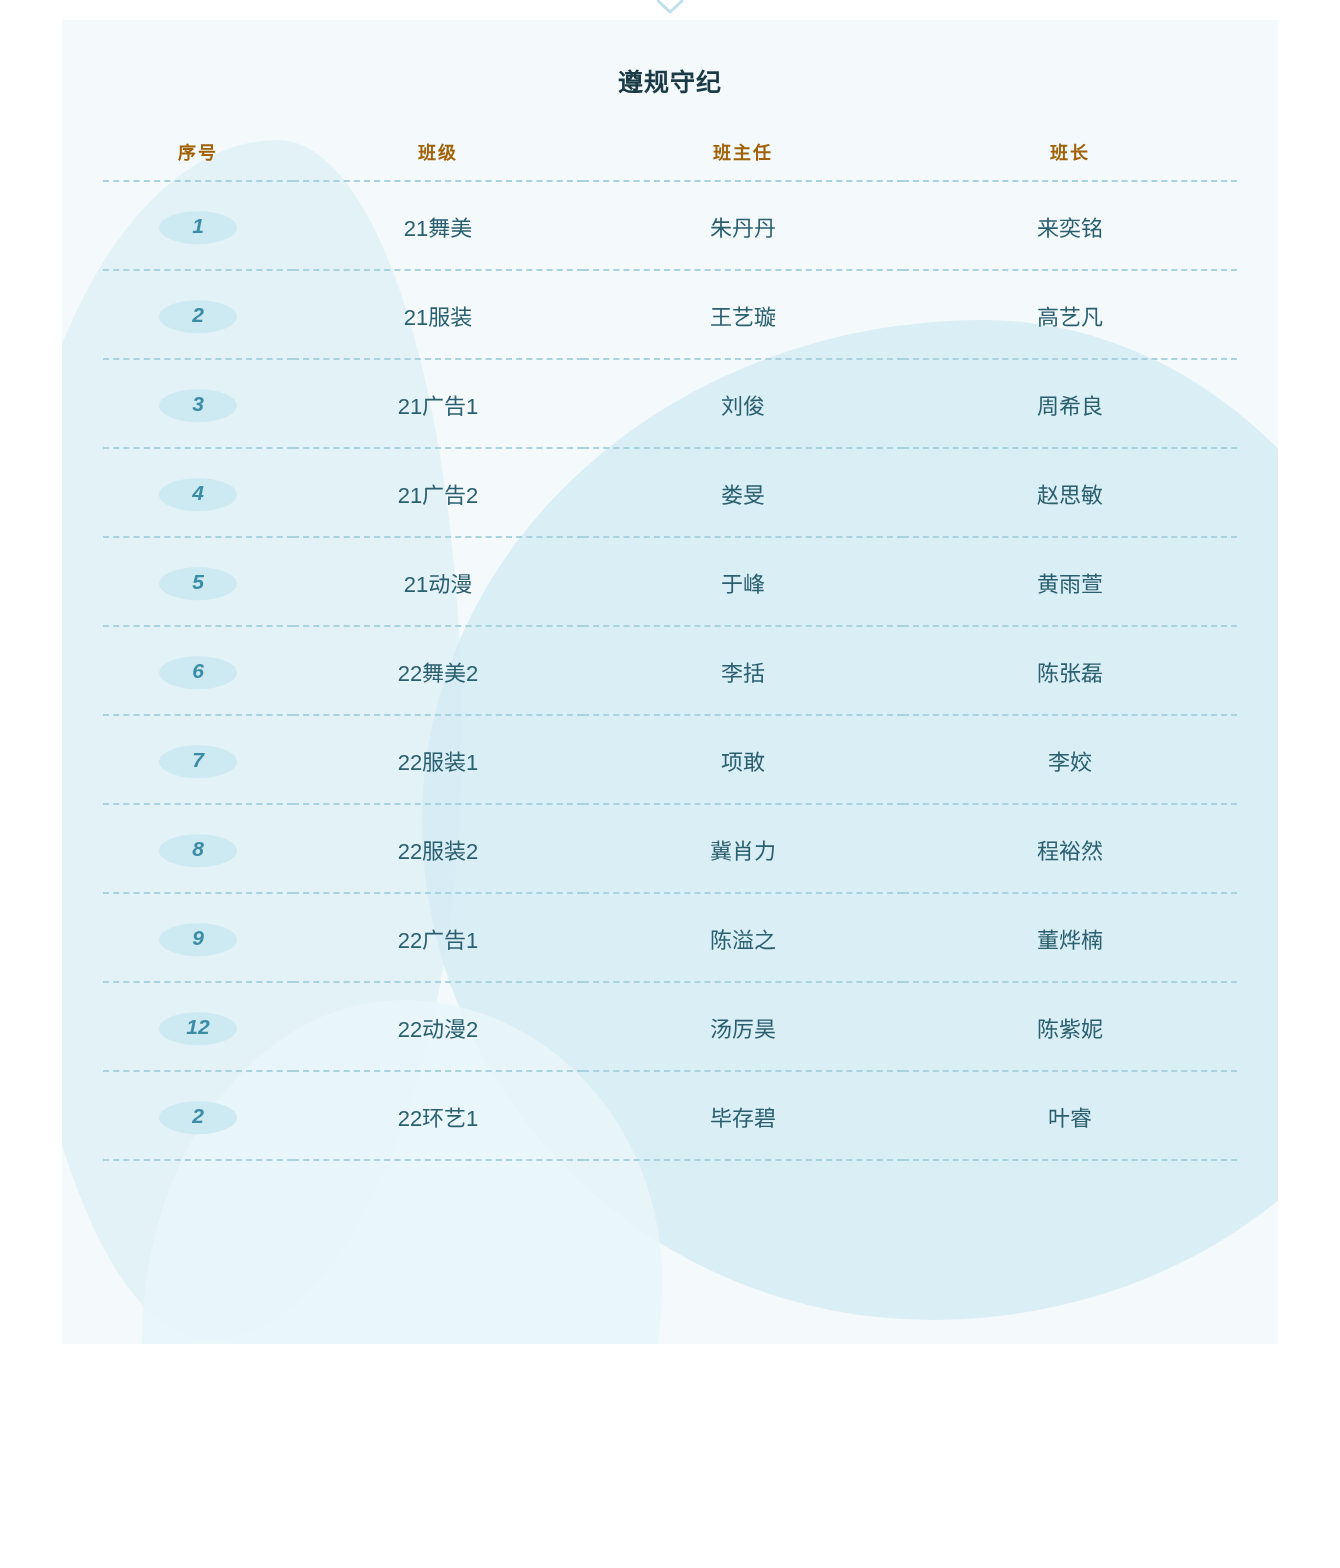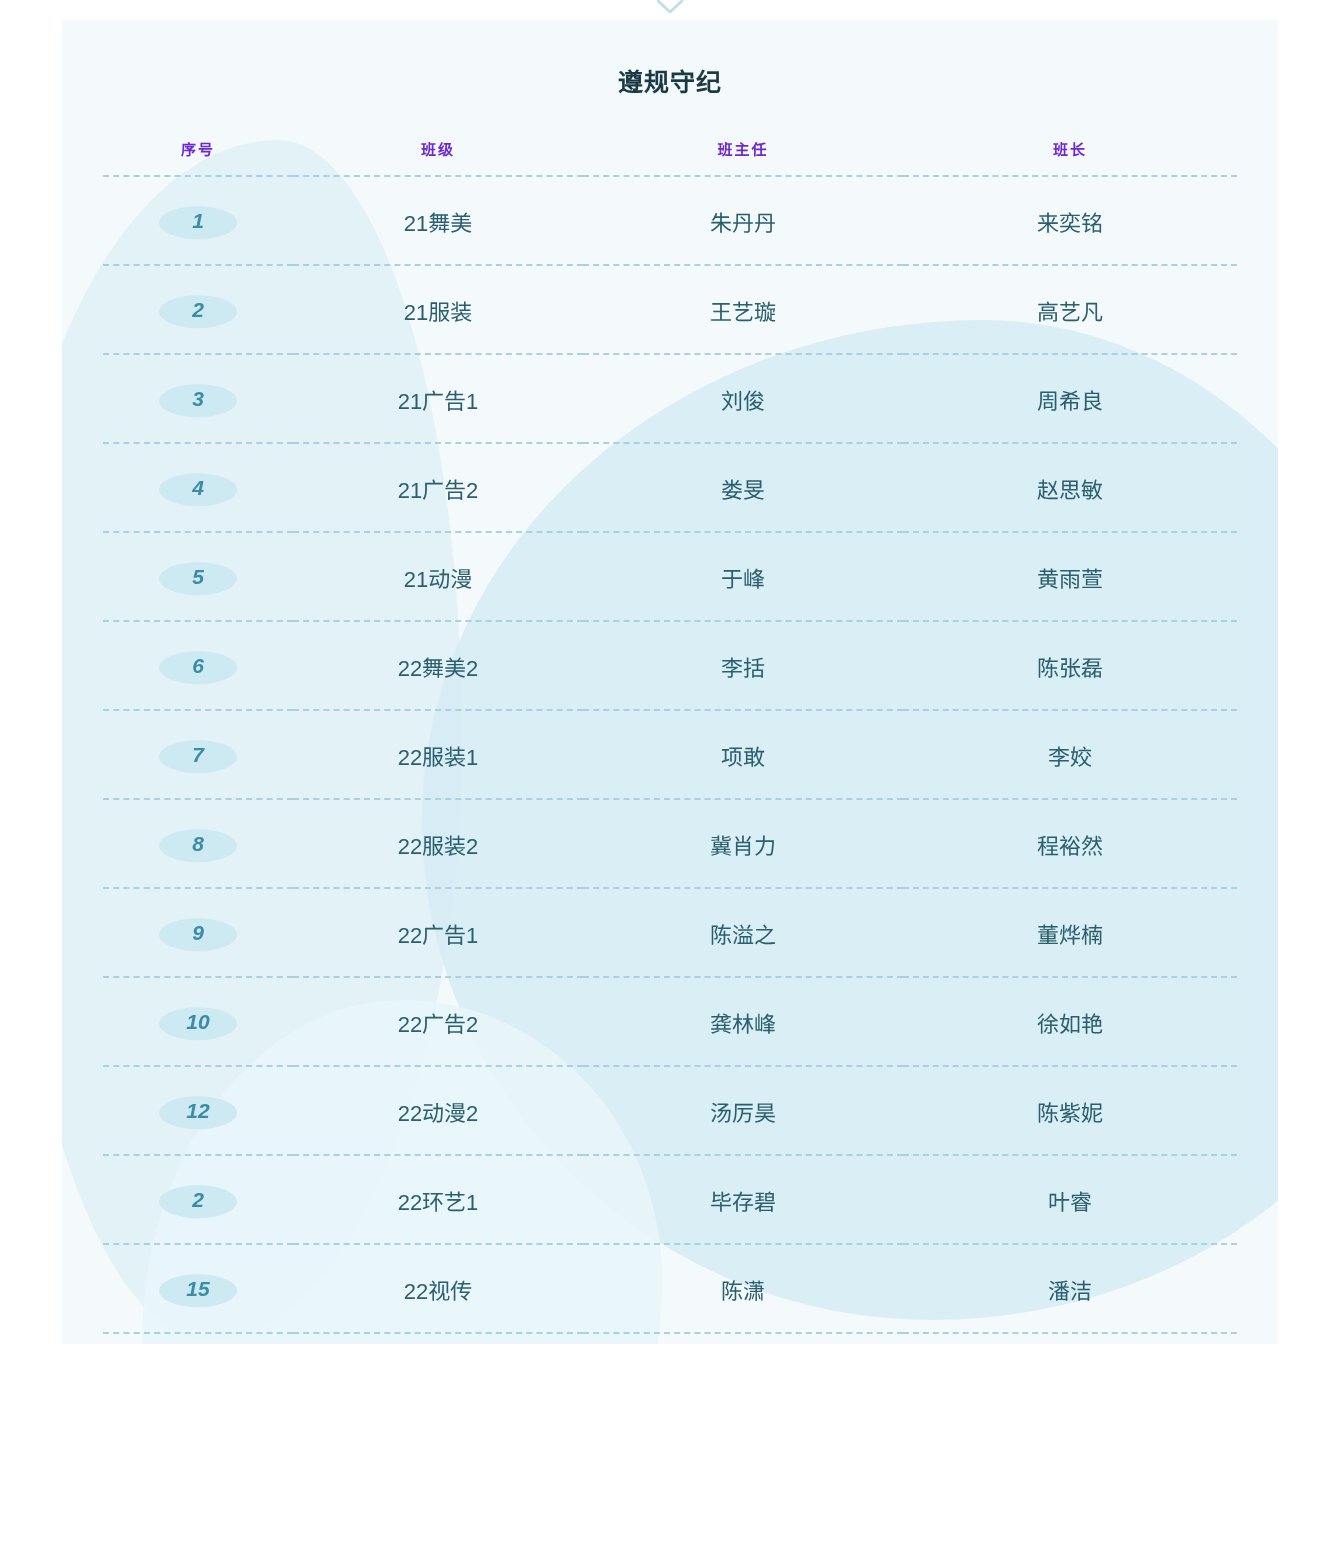--- a/index.html
+++ b/index.html
@@ -88,23 +88,23 @@
     width: 1134px;
     margin: 34px auto 0 auto;
     border-collapse: collapse;
     table-layout: fixed;
   }
   table.roster col.c1 { width: 190px; }
   table.roster col.c2 { width: 290px; }
   table.roster col.c3 { width: 320px; }
   table.roster col.c4 { width: 334px; }
   table.roster thead th {
-    font-size: 15px;
+    font-size: 18px;
     font-weight: bold;
-    color: #6d28d9;
+    color: #a16207;
     padding: 6px 0 16px 0;
     text-align: center;
     border-bottom: 2px dashed #a9d2de;
     letter-spacing: 2px;
   }
   table.roster tbody td {
     text-align: center;
     font-size: 22px;
     color: #2a5f70;
     padding: 26px 0 25px 0;
@@ -226,39 +226,27 @@
           <td>冀肖力</td>
           <td>程裕然</td>
         </tr>
         <tr>
           <td class="idx"><span class="idx-badge"><span>9</span></span></td>
           <td>22广告1</td>
           <td>陈溢之</td>
           <td>董烨楠</td>
         </tr>
         <tr>
-          <td class="idx"><span class="idx-badge"><span>10</span></span></td>
-          <td>22广告2</td>
-          <td>龚林峰</td>
-          <td>徐如艳</td>
-        </tr>
-        <tr>
           <td class="idx"><span class="idx-badge"><span>12</span></span></td>
           <td>22动漫2</td>
           <td>汤厉昊</td>
           <td>陈紫妮</td>
         </tr>
         <tr>
           <td class="idx"><span class="idx-badge"><span>2</span></span></td>
           <td>22环艺1</td>
           <td>毕存碧</td>
           <td>叶睿</td>
         </tr>
-        <tr>
-          <td class="idx"><span class="idx-badge"><span>15</span></span></td>
-          <td>22视传</td>
-          <td>陈潇</td>
-          <td>潘洁</td>
-        </tr>
       </tbody>
     </table>
   </div>
 </div>
 
 </body></html>

